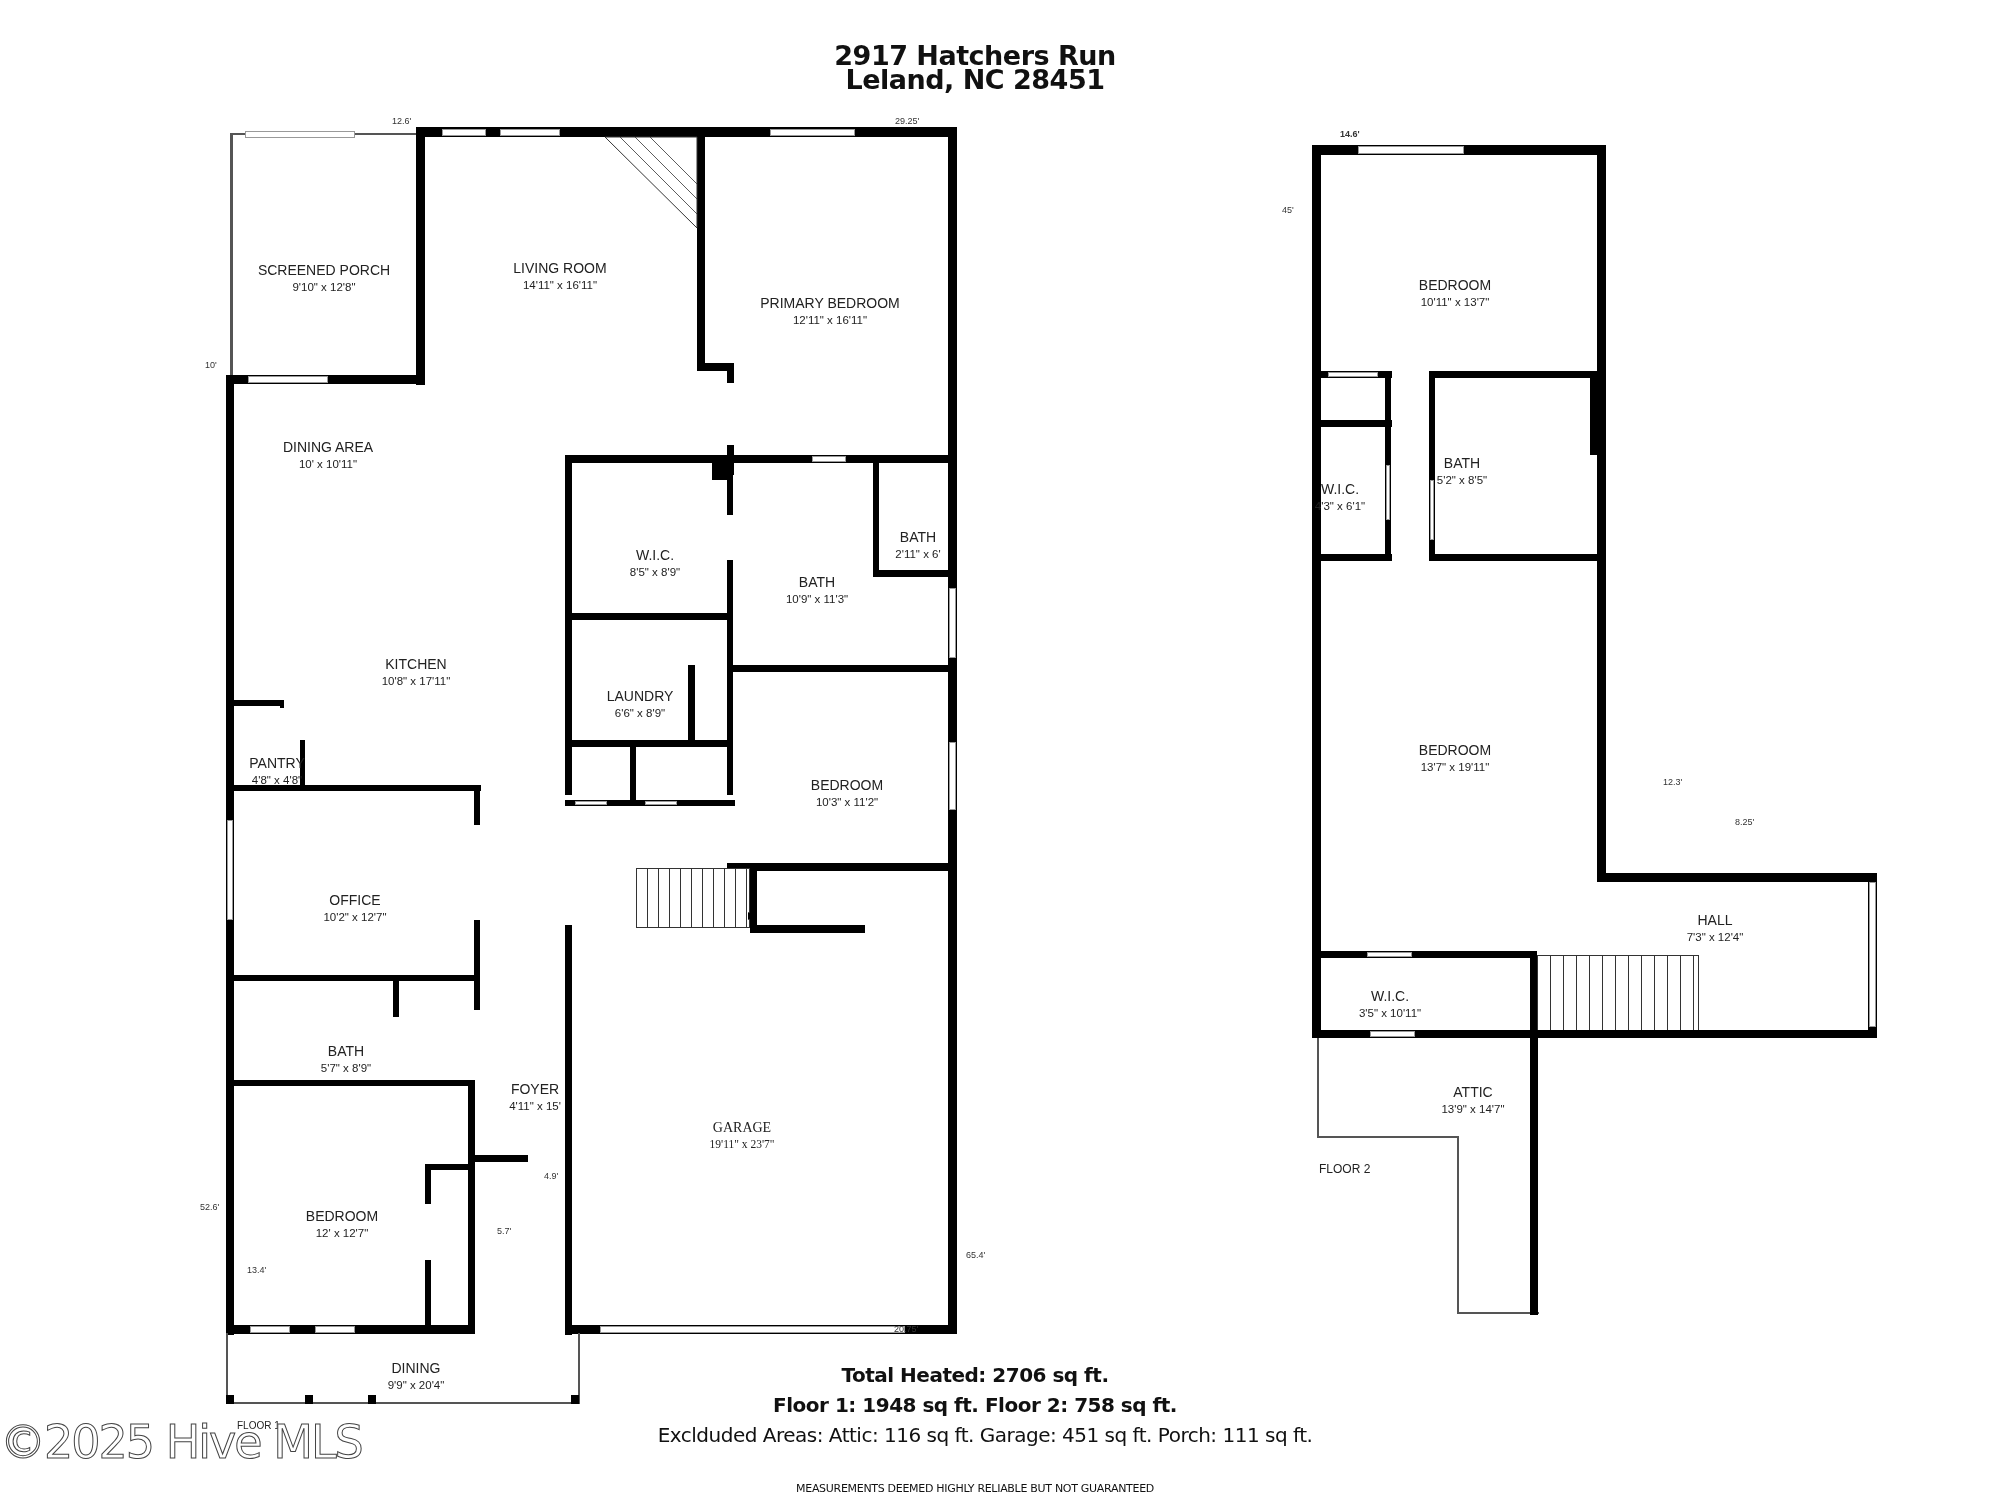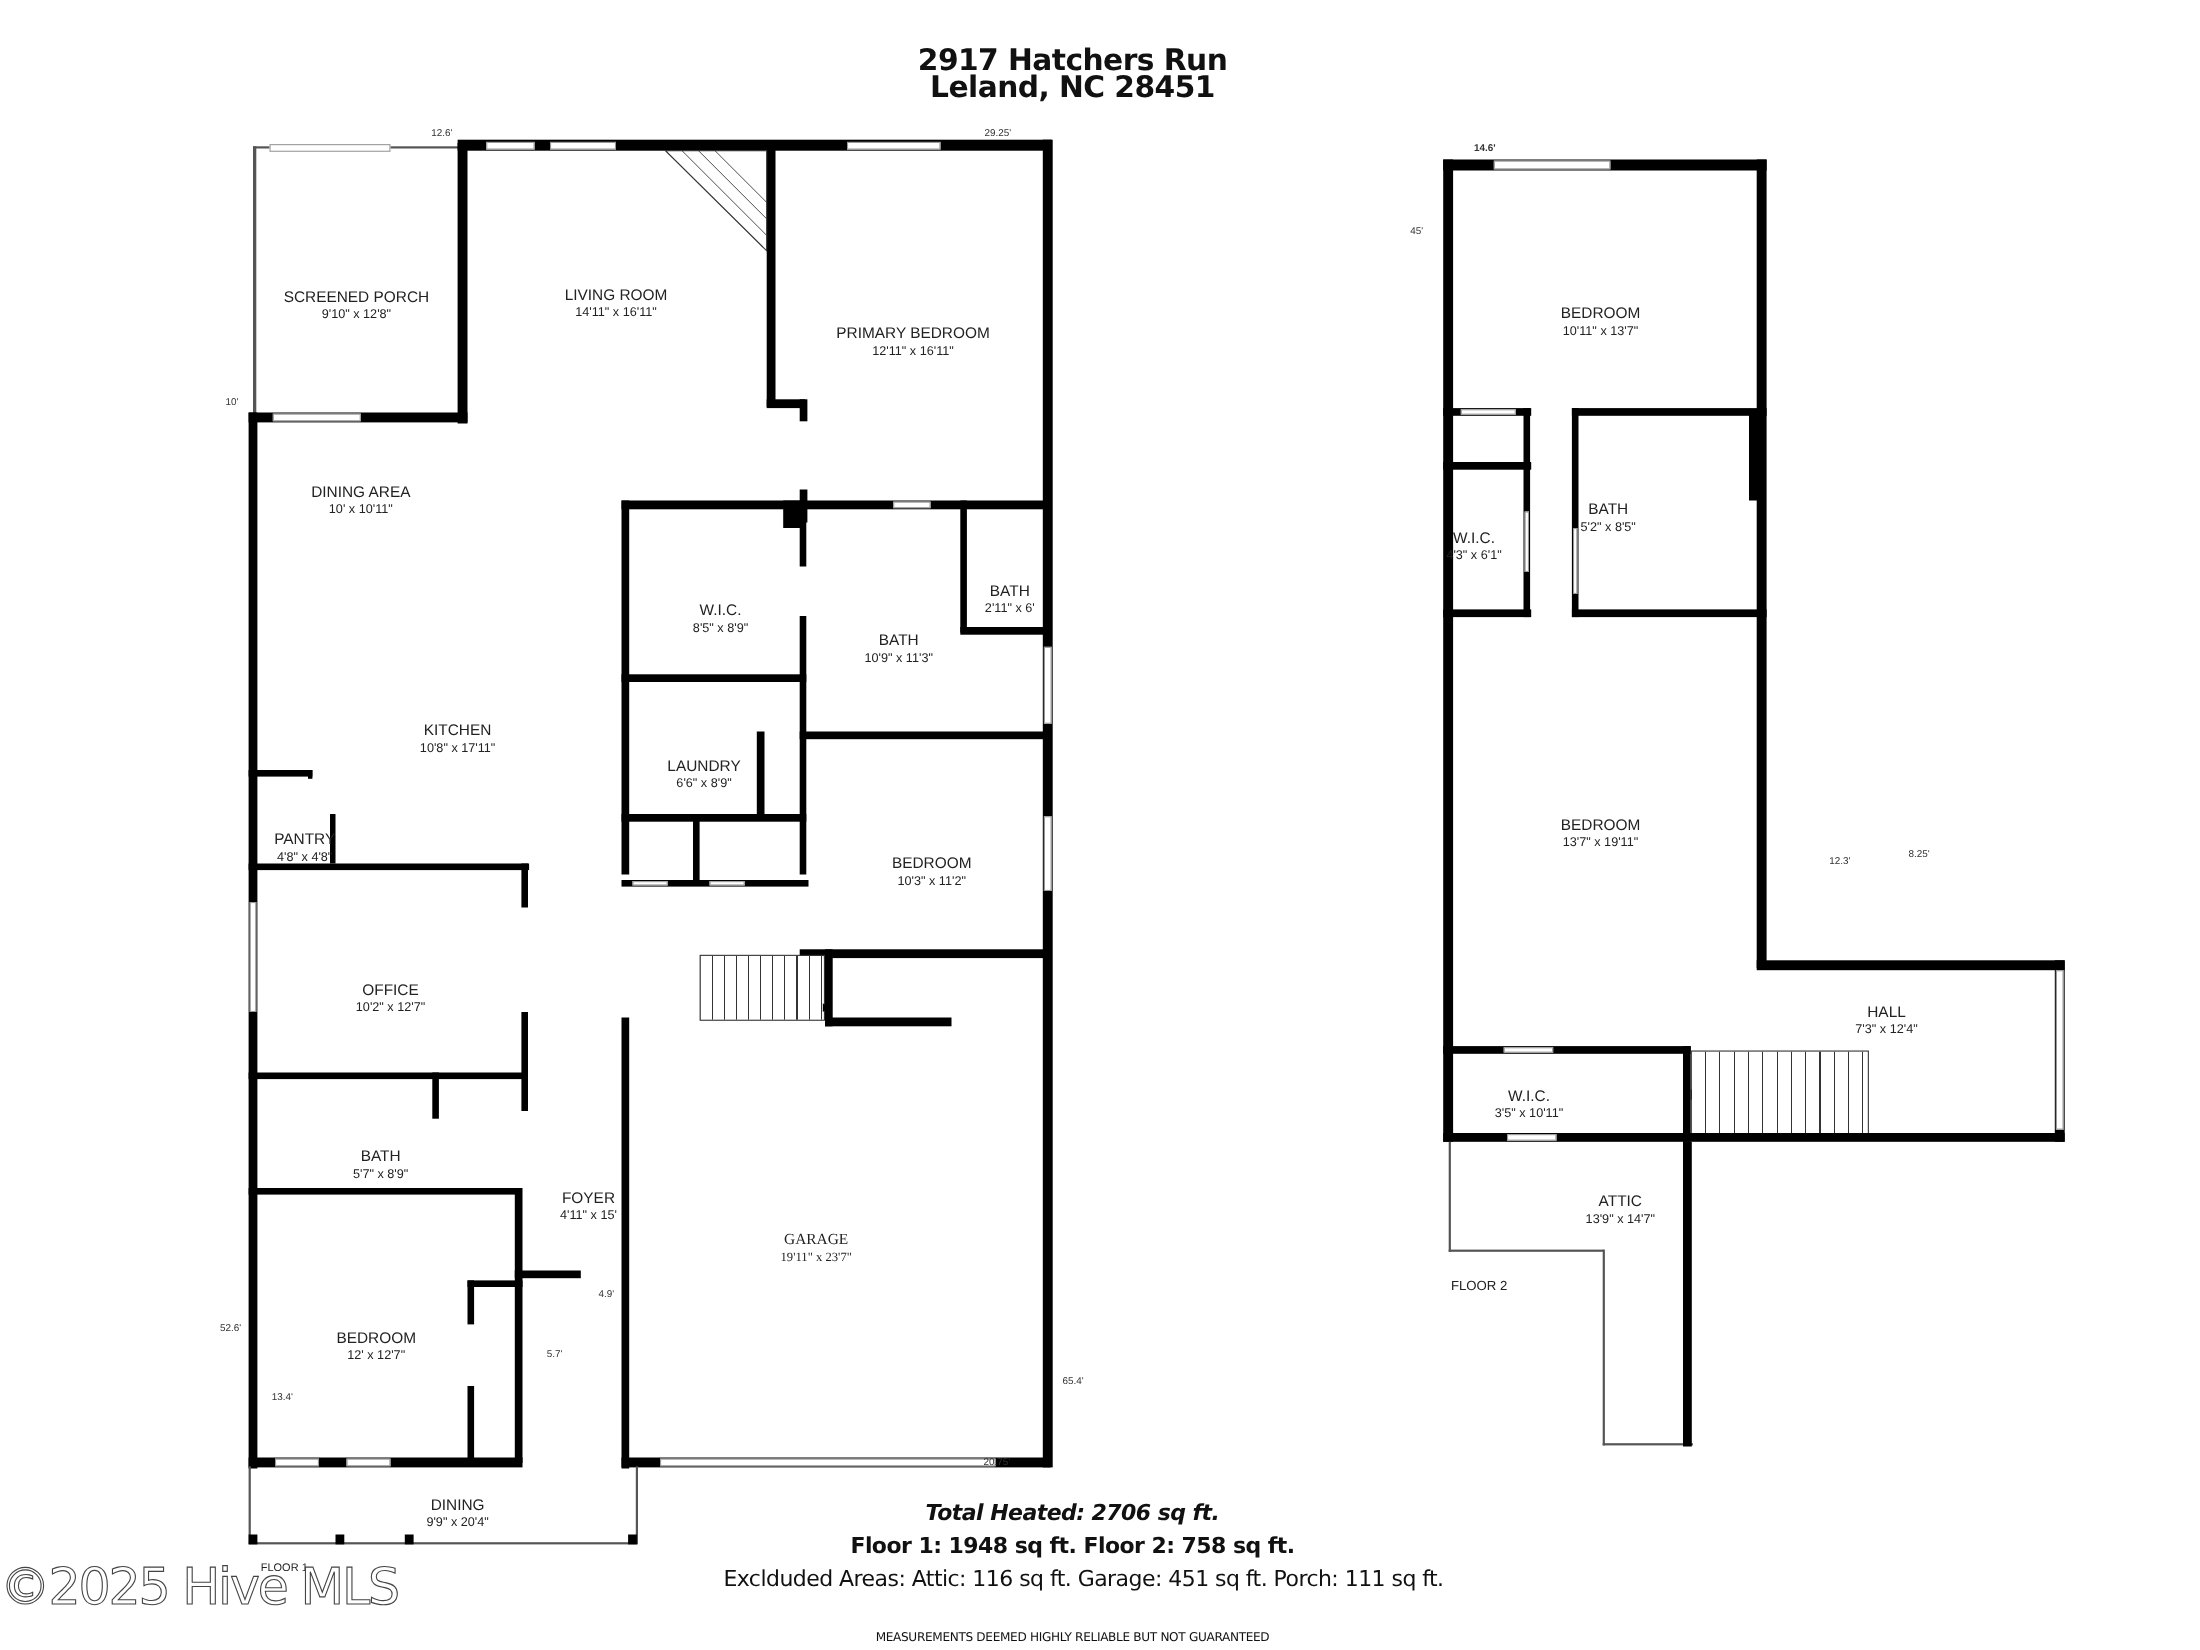--- a/index.html
+++ b/index.html
@@ -258,23 +258,23 @@
     <div class="rd">3'5" x 10'11"</div>
   </div>
 <div class="room" style="left:1473px;top:1100px;">
     <div class="rn">ATTIC</div>
     <div class="rd">13'9" x 14'7"</div>
   </div>
 
 <div class="dim" style="left:1340px;top:129px;font-weight:bold;">14.6'</div>
 <div class="dim" style="left:1282px;top:205px;">45'</div>
 <div class="dim" style="left:1663px;top:777px;">12.3'</div>
-<div class="dim" style="left:1711px;top:771px;padding-left:24px;">8.25'</div>
+<div class="dim" style="left:1711px;top:817px;padding-left:24px;">8.25'</div>
 
 <div class="floorlabel" style="left:1319px;top:1162px;">FLOOR 2</div>
 <div class="floorlabel" style="left:225px;top:1420px;font-size:10px;padding-left:12px;">FLOOR 1</div>
 
-<div class="summary s1" style="top:1363px;font-style:italic;">Total Heated: 2706 sq ft.</div>
+<div class="summary s1" style="top:1363px;">Total Heated: 2706 sq ft.</div>
 <div class="summary s1" style="top:1393px;">Floor 1: 1948 sq ft. Floor 2: 758 sq ft.</div>
 <div class="summary s3" style="top:1423px;padding-left:10px;">Exclduded Areas: Attic: 116 sq ft. Garage: 451 sq ft. Porch: 111 sq ft.</div>
 <div class="summary disc" style="top:1482px;">MEASUREMENTS DEEMED HIGHLY RELIABLE BUT NOT GUARANTEED</div>
 
 <div class="watermark">©2025 Hive MLS</div>
 
 </body></html>

